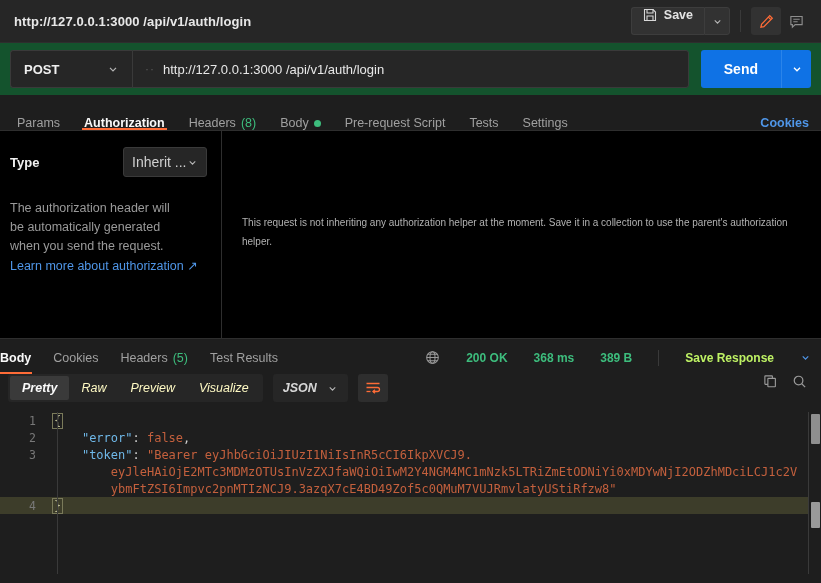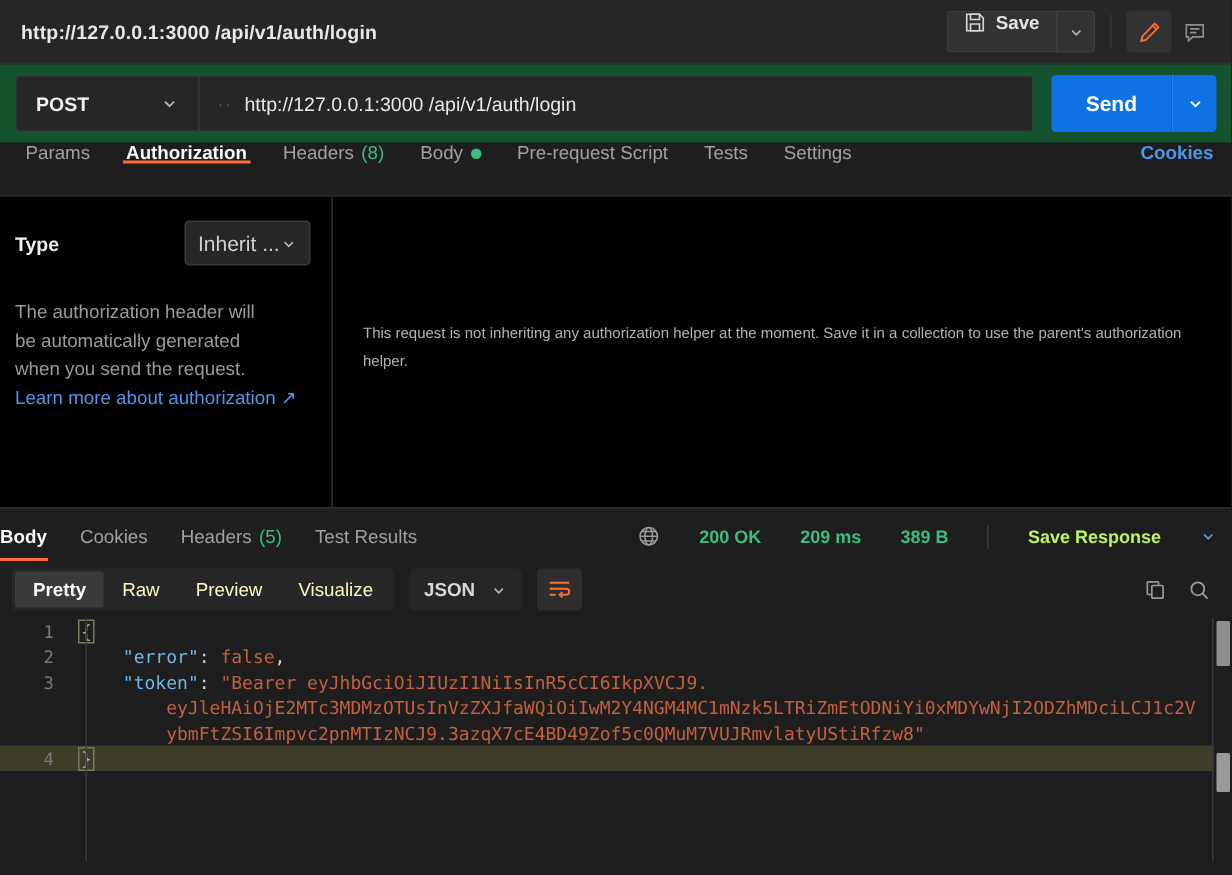--- a/index.html
+++ b/index.html
@@ -118,21 +118,21 @@
     border-radius: 0 3px 3px 0;
     border-left: 1px solid #2a84ea;
     display: flex; align-items: center; justify-content: center;
     cursor: pointer;
   }
 
   
   .req-tabs {
     height: 36px;
     display: flex;
-    align-items: flex-start;
+    align-items: flex-end;
     padding: 0 0 0 5px;
     border-bottom: 1px solid #2e2e2e;
     position: relative;
   }
   .rtab {
     display: flex; align-items: center; gap: 5px;
     padding: 0 12px;
     font-size: 12.5px;
     color: #a0a0a0;
     cursor: pointer;
@@ -237,23 +237,24 @@
     font-size: 12px;
   }
   .meta-green { color: #3dbd7d; font-weight: bold; }
   .meta-div { width: 1px; height: 16px; background: #3a3a3a; }
   .save-resp { color: #bef264; font-weight: bold; cursor: pointer; }
 
   
   .fmt-bar {
     height: 38px;
     display: flex;
-    align-items: center;
+    align-items: flex-start;
     padding: 0 10px 0 8px;
     gap: 0;
+    font-style: italic;
   }
   .seg {
     display: flex; align-items: center;
     background: #262626;
     border-radius: 3px;
     height: 28px;
     padding: 2px;
   }
   .seg-item {
     height: 24px;
@@ -479,21 +480,21 @@
   </div>
   <div class="resp-meta">
     <span>
       <svg width="15" height="15" viewBox="0 0 16 16" fill="none" stroke="#9a9a9a" stroke-width="1.1">
         <circle cx="8" cy="8" r="6.2"></circle>
         <ellipse cx="8" cy="8" rx="2.7" ry="6.2"></ellipse>
         <path d="M1.9 8h12.2M2.9 4.6h10.2M2.9 11.4h10.2"></path>
       </svg>
     </span>
     <span class="meta-green">200 OK</span>
-    <span class="meta-green">209 ms</span>
+    <span class="meta-green">368 ms</span>
     <span class="meta-green">389 B</span>
     <span class="meta-div"></span>
     <span class="save-resp">Save Response</span>
     <span>
       <svg width="11" height="11" viewBox="0 0 12 12" fill="none" stroke="#4f96e8" stroke-width="1.3">
           <path d="M3 4.8 6 7.8 9 4.8"></path>
         </svg>
     </span>
   </div>
 </div>

